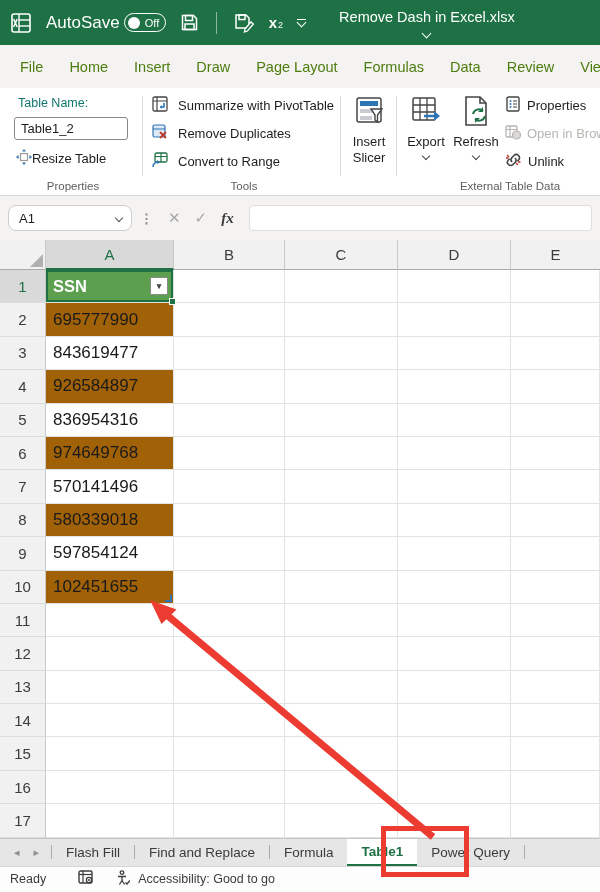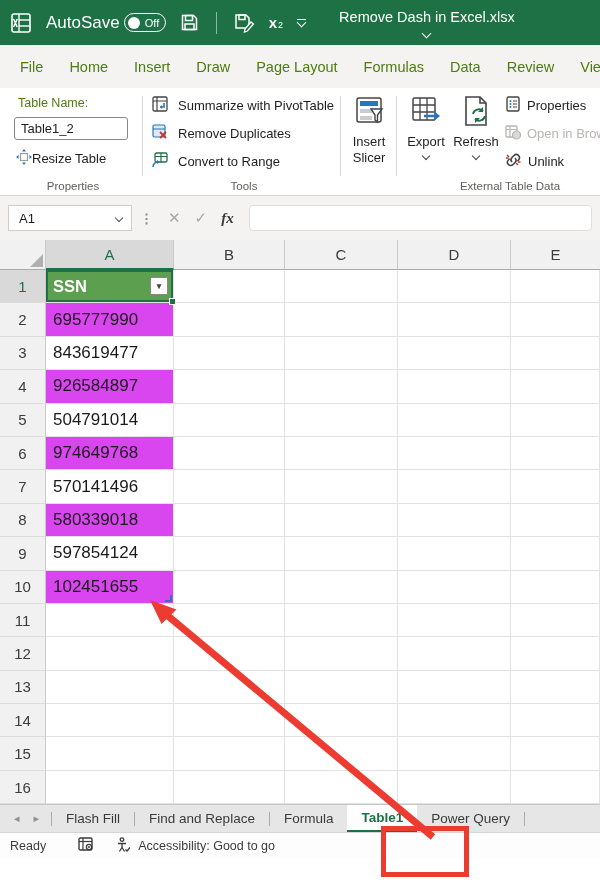--- a/index.html
+++ b/index.html
@@ -26,56 +26,56 @@
 
   
   .ribbontabs { height:43px; background:#F4F3F2; display:flex; align-items:center; padding-left:20px; gap:26px; }
   .rtab { font-size:14.5px; color:#4d7c0f; cursor:pointer; white-space:nowrap; }
 
   
   .ribbon { position:relative; height:108px; background:#fff; border-bottom:1px solid #D8D6D4; border-top-left-radius:8px; overflow:hidden; }
   .grp-label { position:absolute; bottom:3px; font-size:11.5px; color:#605E5C; text-align:center; }
   .vdiv { position:absolute; top:8px; height:80px; width:1px; background:#DCDAD8; }
 
-  .tn-label { position:absolute; left:18px; top:8px; font-size:12.5px; color:#4d7c0f; }
+  .tn-label { position:absolute; left:18px; top:8px; font-size:12.5px; color:#0f766e; }
   .tn-input { position:absolute; left:14px; top:29px; width:114px; height:23px; border:1px solid #8A8886; border-radius:3px; font-size:13px; padding:0 6px; color:#1e1e1e; font-family:"Liberation Sans",sans-serif; }
   .resize-btn { position:absolute; left:16px; top:61px; display:flex; align-items:center; font-size:13px; color:#1e1e1e; cursor:pointer; white-space:nowrap; }
 
   .tools-row { position:absolute; left:152px; display:flex; align-items:center; gap:10px; font-size:13px; color:#1e1e1e; cursor:pointer; white-space:nowrap; }
 
   .bigbtn { position:absolute; display:flex; flex-direction:column; align-items:center; cursor:pointer; }
   .bigbtn .lbl { font-size:13px; color:#1e1e1e; line-height:1.25; text-align:center; margin-top:3px; white-space:nowrap; }
   .chev-dark { display:inline-block; width:6px; height:6px; border-right:1.4px solid #444; border-bottom:1.4px solid #444; transform:rotate(45deg); margin-top:3px; }
 
   .ext-row { position:absolute; left:505px; display:flex; align-items:center; gap:6px; font-size:13px; color:#1e1e1e; cursor:pointer; white-space:nowrap; }
   .ext-row.disabled { color:#B8B5B2; cursor:default; }
 
   
   .formula-row { height:44px; background:#F4F3F2; display:flex; align-items:center; padding:0 8px; }
-  .name-box { position:relative; width:124px; height:26px; background:#fff; border:1px solid #D0CECC; border-radius:0; font-size:13px; color:#1e1e1e; display:flex; align-items:center; padding:0 10px; cursor:pointer; }
+  .name-box { position:relative; width:124px; height:26px; background:#fff; border:1px solid #D0CECC; border-radius:8px; font-size:13px; color:#1e1e1e; display:flex; align-items:center; padding:0 10px; cursor:pointer; }
   .name-box .chevg { position:absolute; right:9px; top:9px; width:6px; height:6px; border-right:1.4px solid #555; border-bottom:1.4px solid #555; transform:rotate(45deg); }
   .dots { color:#8A8886; font-size:13px; font-weight:bold; margin:0 8px; letter-spacing:0; }
   .fbtn { font-size:15px; color:#A6A6A6; margin:0 7px; cursor:pointer; }
   .fx { font-style:italic; font-family:"Liberation Serif", serif; font-size:15px; color:#3B3B3B; font-weight:bold; }
   .formula-input { flex:1; height:26px; background:#fff; border:1px solid #E0DEDC; border-radius:4px; margin-left:8px; font-size:13px; padding:0 8px; font-family:"Liberation Sans",sans-serif; }
 
   
   .grid { position:relative; background:#fff; }
   .ghead { display:flex; height:30px; }
   .corner { width:46px; background:#F1F1F1; border-right:1px solid #C9C9C9; border-bottom:1px solid #ABABAB; position:relative; }
   .corner .tri { position:absolute; right:2px; bottom:2px; width:0; height:0; border-bottom:13px solid #B0B0B0; border-left:13px solid transparent; }
   .colhead { background:#F1F1F1; border-right:1px solid #C9C9C9; border-bottom:1px solid #ABABAB; font-size:15px; color:#3C3C3C; display:flex; align-items:center; justify-content:center; cursor:pointer; }
   .colhead.sel { background:#D9D9D9; color:#1F7145; border-bottom:2px solid #1F7145; }
   .w-A{width:128px}.w-B{width:111px}.w-C{width:113px}.w-D{width:113px}.w-E{width:89px;border-right:none}
 
   .grid-row { display:flex; height:33.4px; }
   .row-header { width:46px; background:#F1F1F1; border-right:1px solid #C9C9C9; border-bottom:1px solid #DCDCDC; font-size:15px; color:#3C3C3C; display:flex; align-items:center; justify-content:center; cursor:pointer; }
   .row-header.sel { background:#D9D9D9; color:#1F7145; }
   .cell { border-right:1px solid #E2E2E2; border-bottom:1px solid #E2E2E2; font-size:17px; color:#1A1A1A; display:flex; align-items:center; padding-left:7px; cursor:cell; position:relative; }
-  .cell.band { background:#d946ef; }
+  .cell.band { background:#a16207; }
   .cell.tbl-header { background:#5C9F4F; box-shadow: inset 0 0 0 2px #1F7145; color:#fff; font-weight:bold; font-size:16.5px; }
   .filter-btn { position:absolute; right:5px; top:50%; transform:translateY(-50%); width:18px; height:18px; background:#fff; border:1px solid #8A8886; display:flex; align-items:center; justify-content:center; font-size:9px; color:#444; cursor:pointer; }
   .fill-handle { position:absolute; right:-3px; bottom:-3px; width:7px; height:7px; background:#1F7145; border:1px solid #fff; z-index:3; }
   .tbl-resize { position:absolute; right:1px; bottom:1px; width:7px; height:7px; border-right:2px solid #2E75B6; border-bottom:2px solid #2E75B6; }
 
   
   .sheettabs { height:28px; background:#E6E6E6; border-top:1px solid #C6C6C6; display:flex; align-items:stretch; }
   .nav-arrows { display:flex; align-items:center; gap:14px; padding:0 12px 0 14px; color:#8F8F8F; font-size:11px; }
   .tab-sep { width:1px; height:14px; background:#ABABAB; align-self:center; }
   .stab { display:flex; align-items:center; padding:0 14px; font-size:13.5px; color:#3B3B3B; cursor:pointer; white-space:nowrap; }
@@ -347,21 +347,21 @@
         <div class="grid-row">
           <div class="row-header">4</div>
           <div class="cell w-A tbl-cell band">926584897</div>
           <div class="cell w-B"></div>
           <div class="cell w-C"></div>
           <div class="cell w-D"></div>
           <div class="cell w-E"></div>
         </div>
         <div class="grid-row">
           <div class="row-header">5</div>
-          <div class="cell w-A tbl-cell">504791014</div>
+          <div class="cell w-A tbl-cell">836954316</div>
           <div class="cell w-B"></div>
           <div class="cell w-C"></div>
           <div class="cell w-D"></div>
           <div class="cell w-E"></div>
         </div>
         <div class="grid-row">
           <div class="row-header">6</div>
           <div class="cell w-A tbl-cell band">974649768</div>
           <div class="cell w-B"></div>
           <div class="cell w-C"></div>
@@ -435,20 +435,28 @@
         <div class="grid-row">
           <div class="row-header">15</div>
           <div class="cell w-A"></div>
           <div class="cell w-B"></div>
           <div class="cell w-C"></div>
           <div class="cell w-D"></div>
           <div class="cell w-E"></div>
         </div>
         <div class="grid-row">
           <div class="row-header">16</div>
+          <div class="cell w-A"></div>
+          <div class="cell w-B"></div>
+          <div class="cell w-C"></div>
+          <div class="cell w-D"></div>
+          <div class="cell w-E"></div>
+        </div>
+        <div class="grid-row">
+          <div class="row-header">17</div>
           <div class="cell w-A"></div>
           <div class="cell w-B"></div>
           <div class="cell w-C"></div>
           <div class="cell w-D"></div>
           <div class="cell w-E"></div>
         </div>
       </div>
   </div>
 
   <div class="sheettabs">

